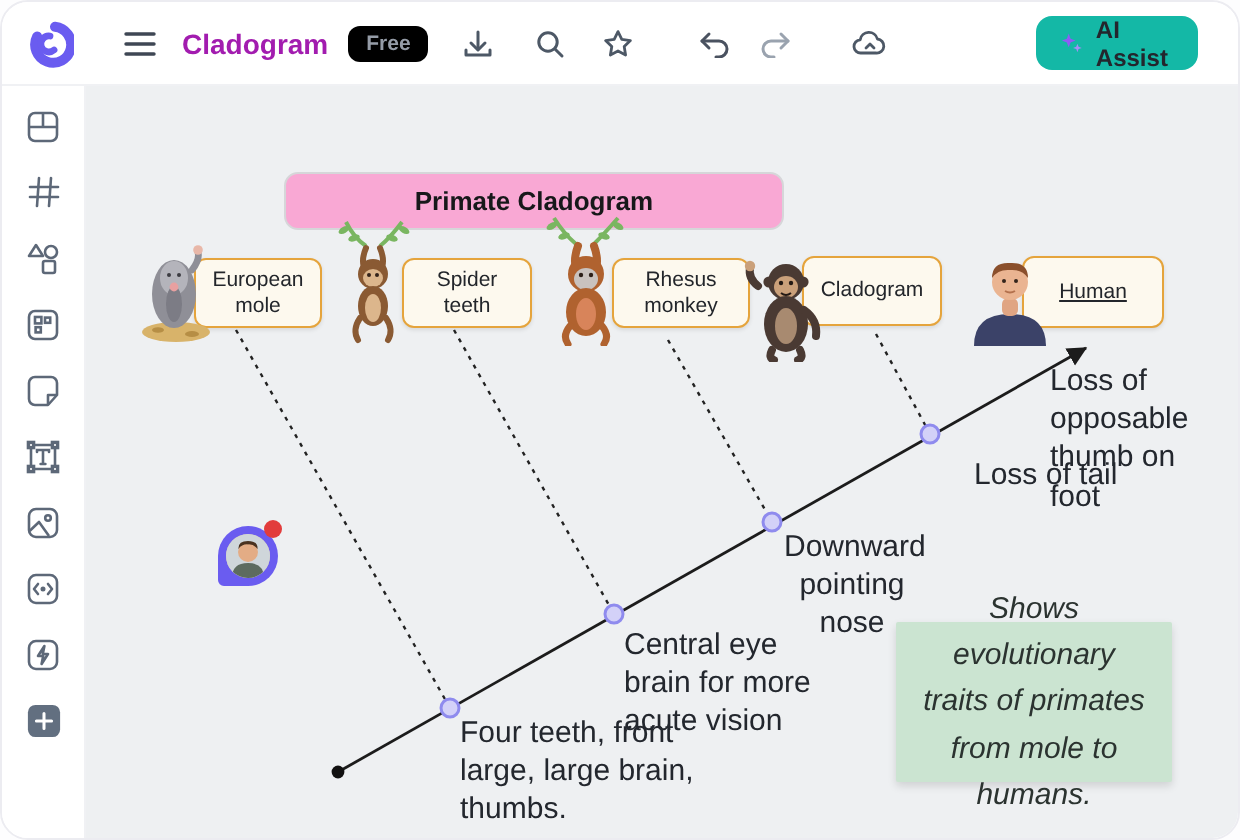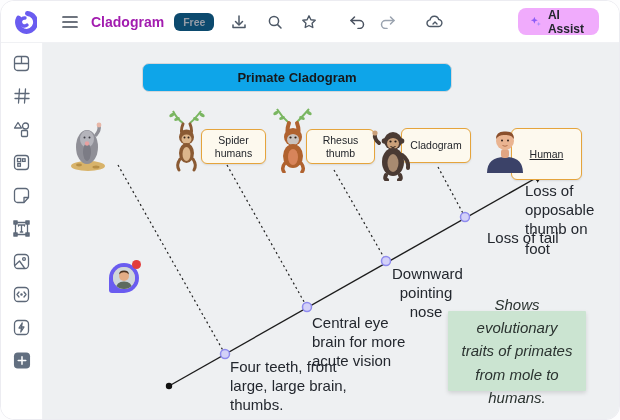--- a/index.html
+++ b/index.html
@@ -9,39 +9,39 @@
 
   
   .topbar { position:absolute; left:0; top:0; right:0; height:42px; background:#fff;
             border-bottom:1px solid #f0f1f4; display:flex; align-items:center; z-index:30; }
   .logo { width:24px; height:24px; margin-left:12px; flex:0 0 auto; }
   .vdiv { width:1px; height:20px; background:#eceef1; margin:0 9px; }
   .tb-icon { width:30px; height:28px; display:flex; align-items:center; justify-content:center;
              border-radius:6px; color:#4d5866; cursor:pointer; flex:0 0 auto; }
   .tb-icon svg { display:block; }
   .doc-title { font-size:14px; font-weight:700; color:#a21caf; margin:0 10px 0 6px; }
-  .free-badge { background:#0c4a6e; color:#959ca7; font-size:10.5px; font-weight:600;
+  .free-badge { background:#000000; color:#959ca7; font-size:10.5px; font-weight:600;
                 padding:3px 9px; border-radius:6px; margin-right:10px; }
-  .ai-btn { display:flex; align-items:center; gap:6px; background:#f0abfc; border-radius:8px;
+  .ai-btn { display:flex; align-items:center; gap:6px; background:#14b8a6; border-radius:8px;
             height:27px; padding:0 12px; margin-left:68px; cursor:pointer; }
   .ai-btn span { font-size:12px; font-weight:700; color:#23262d; }
   .react-cluster { display:flex; align-items:center; gap:2px; margin-left:12px; }
 
   
   .sidebar { position:absolute; left:0; top:42px; bottom:0; width:42px; background:#fff;
              border-right:1px solid #f0f1f4; display:flex; flex-direction:column; align-items:center;
              padding-top:11px; gap:15px; z-index:20; }
   .sb-icon { width:18px; height:18px; display:flex; align-items:center; justify-content:center; cursor:pointer; }
 
   
   .canvas { position:absolute; left:42px; top:42px; width:578px; height:378px; background:#eef0f2; overflow:hidden; }
   .lines-svg { position:absolute; left:0; top:0; width:578px; height:378px; z-index:1; }
 
-  .diagram-title { position:absolute; left:99px; top:20px; width:310px; height:29px;
-                   background:#0ea5e9; border:1px solid #d6d6d9; border-radius:7px;
+  .diagram-title { position:absolute; left:99px; top:43px; width:250px; height:29px;
+                   background:#f9a8d4; border:1px solid #d6d6d9; border-radius:7px;
                    display:flex; align-items:center; justify-content:center;
                    font-size:13px; font-weight:700; color:#17181a; z-index:5; }
 
   .species-box { position:absolute; background:#fdf9ee; border:1.5px solid #e5a43c; border-radius:6px;
                  box-shadow:0 1px 2px rgba(0,0,0,.10); display:flex; align-items:center; justify-content:center;
                  text-align:center; font-size:10.5px; line-height:1.2; color:#23262b; z-index:4; padding:2px 4px; }
   .illus { position:absolute; z-index:6; }
 
   .trait-label { position:absolute; font-size:15px; line-height:1.28; color:#23272e; z-index:5; }
 
@@ -234,24 +234,25 @@
       <circle cx="126" cy="343" r="3.2" fill="#111"></circle>
 
       <circle cx="182" cy="311" r="4.5" fill="#d3d1f8" stroke="#8f8bee" stroke-width="1.5"></circle>
       <circle cx="264" cy="264" r="4.5" fill="#d3d1f8" stroke="#8f8bee" stroke-width="1.5"></circle>
       <circle cx="343" cy="218" r="4.5" fill="#d3d1f8" stroke="#8f8bee" stroke-width="1.5"></circle>
       <circle cx="422" cy="174" r="4.5" fill="#d3d1f8" stroke="#8f8bee" stroke-width="1.5"></circle>
     </svg>
 
     <div class="diagram-title">Primate Cladogram</div>
 
-    <div class="species-box" style="left:158px;top:86px;width:65px;height:35px;">Spider humans</div>
-    <div class="species-box" style="left:263px;top:86px;width:69px;height:35px;">Rhesus thumb</div>
+    <div class="species-box" style="left:54px;top:86px;width:64px;height:35px;">European mole</div>
+    <div class="species-box" style="left:158px;top:86px;width:65px;height:35px;">Spider teeth</div>
+    <div class="species-box" style="left:263px;top:86px;width:69px;height:35px;">Rhesus monkey</div>
     <div class="species-box" style="left:358px;top:85px;width:70px;height:35px;">Cladogram</div>
-    <div class="species-box" style="left:468px;top:85px;width:71px;height:52px;text-decoration:underline;">Human</div>
+    <div class="species-box" style="left:468px;top:85px;width:71px;height:36px;text-decoration:underline;">Human</div>
 
     <svg class="illus" style="left:26px;top:76px;" width="38" height="52" viewBox="0 0 38 52">
       <ellipse cx="19" cy="47" rx="17" ry="5" fill="#d8b36a"></ellipse>
       <ellipse cx="10" cy="46" rx="3" ry="1.4" fill="#b68e45"></ellipse>
       <ellipse cx="27" cy="48" rx="3.5" ry="1.5" fill="#b68e45"></ellipse>
       <ellipse cx="18" cy="28" rx="11" ry="17" fill="#8f8f97"></ellipse>
       <ellipse cx="18" cy="20" rx="7" ry="8.5" fill="#b4b4bb"></ellipse>
       <ellipse cx="18" cy="33" rx="4" ry="9" fill="#7c7c85"></ellipse>
       <circle cx="18" cy="24.5" r="2.2" fill="#e8a0a0"></circle>
       <circle cx="15.5" cy="18.5" r="1" fill="#3c3c42"></circle>

